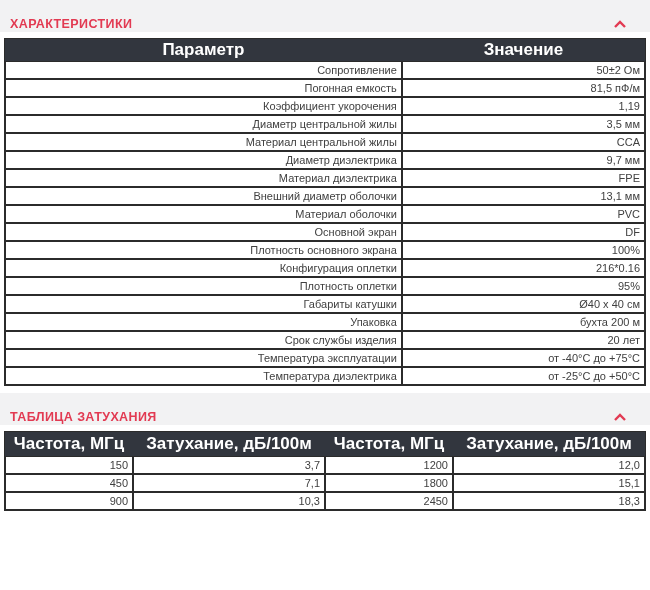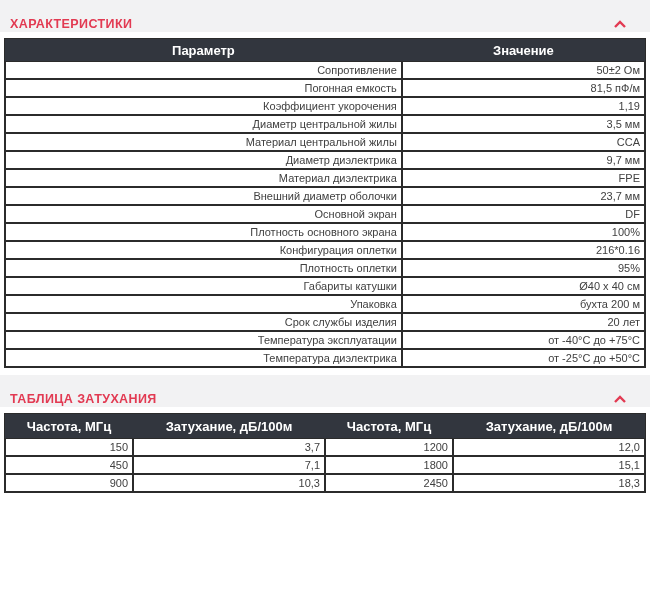--- a/index.html
+++ b/index.html
@@ -23,21 +23,21 @@
   .chevron{color:var(--accent);display:flex;align-items:center;}
   table{
     width:642px;margin:6px 4px 0 4px;
     border-collapse:separate;border-spacing:0;
     border:1px solid var(--border);
     font-size:11px;color:var(--text);
     table-layout:fixed;
   }
   th{
     background:var(--header_bg);color:#ffffff;
-    font-size:13px;font-weight:700;
+    font-size:17px;font-weight:700;
     height:22px;text-align:center;vertical-align:middle;
     border:1px solid var(--header_bg);
   }
   .atten-table th{height:24px;}
   td{
     background:#ffffff;border:1px solid var(--border);
     height:18px;text-align:right;vertical-align:middle;
     padding:0 4px;overflow:hidden;white-space:nowrap;
   }
   .atten-table{margin-top:6px;}
@@ -90,21 +90,25 @@
       <tr>
         <td>Диаметр диэлектрика</td>
         <td>9,7 мм</td>
       </tr>
       <tr>
         <td>Материал диэлектрика</td>
         <td>FPE</td>
       </tr>
       <tr>
         <td>Внешний диаметр оболочки</td>
-        <td>23,7 мм</td>
+        <td>13,1 мм</td>
+      </tr>
+      <tr>
+        <td>Материал оболочки</td>
+        <td>PVC</td>
       </tr>
       <tr>
         <td>Основной экран</td>
         <td>DF</td>
       </tr>
       <tr>
         <td>Плотность основного экрана</td>
         <td>100%</td>
       </tr>
       <tr>

